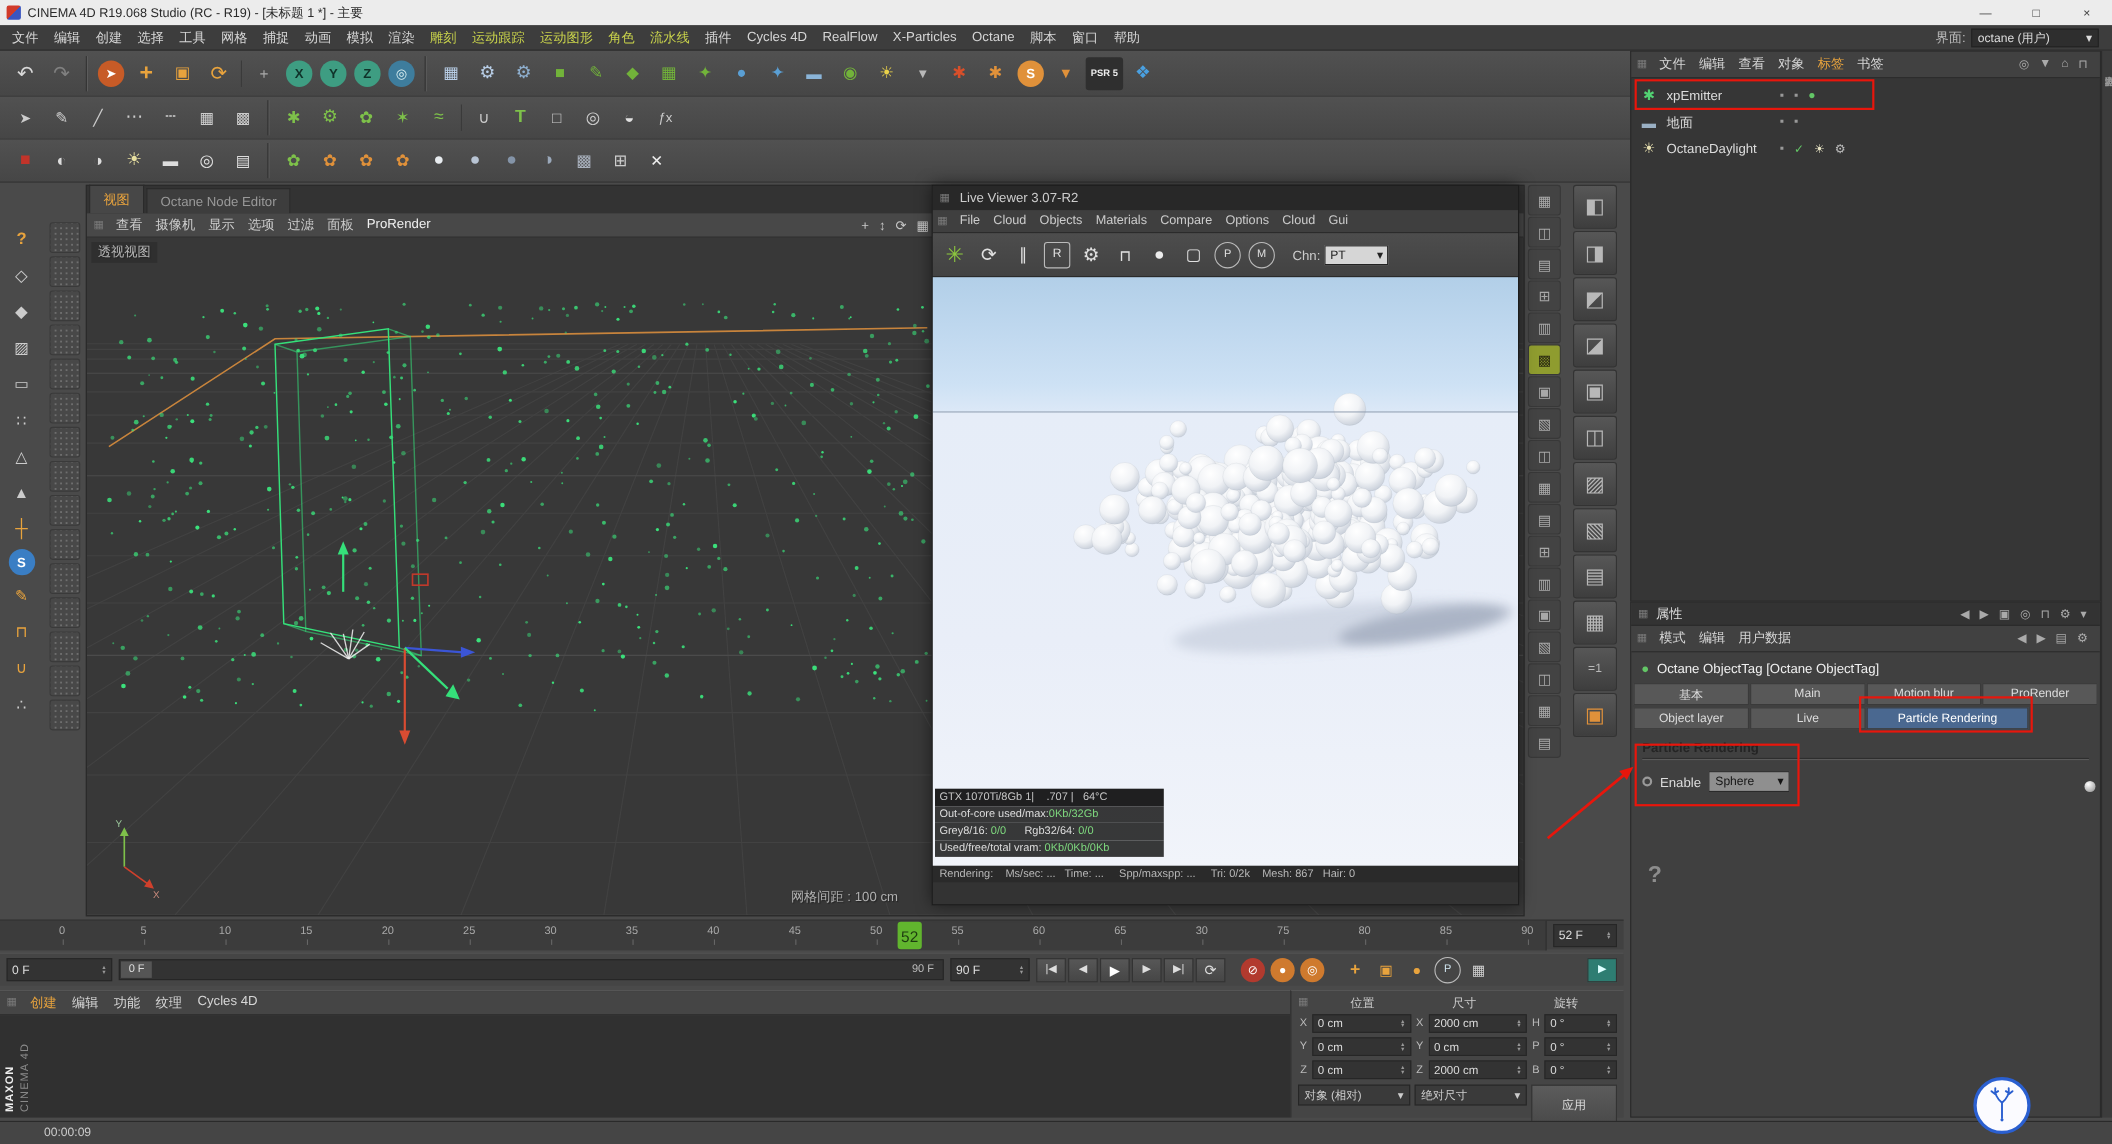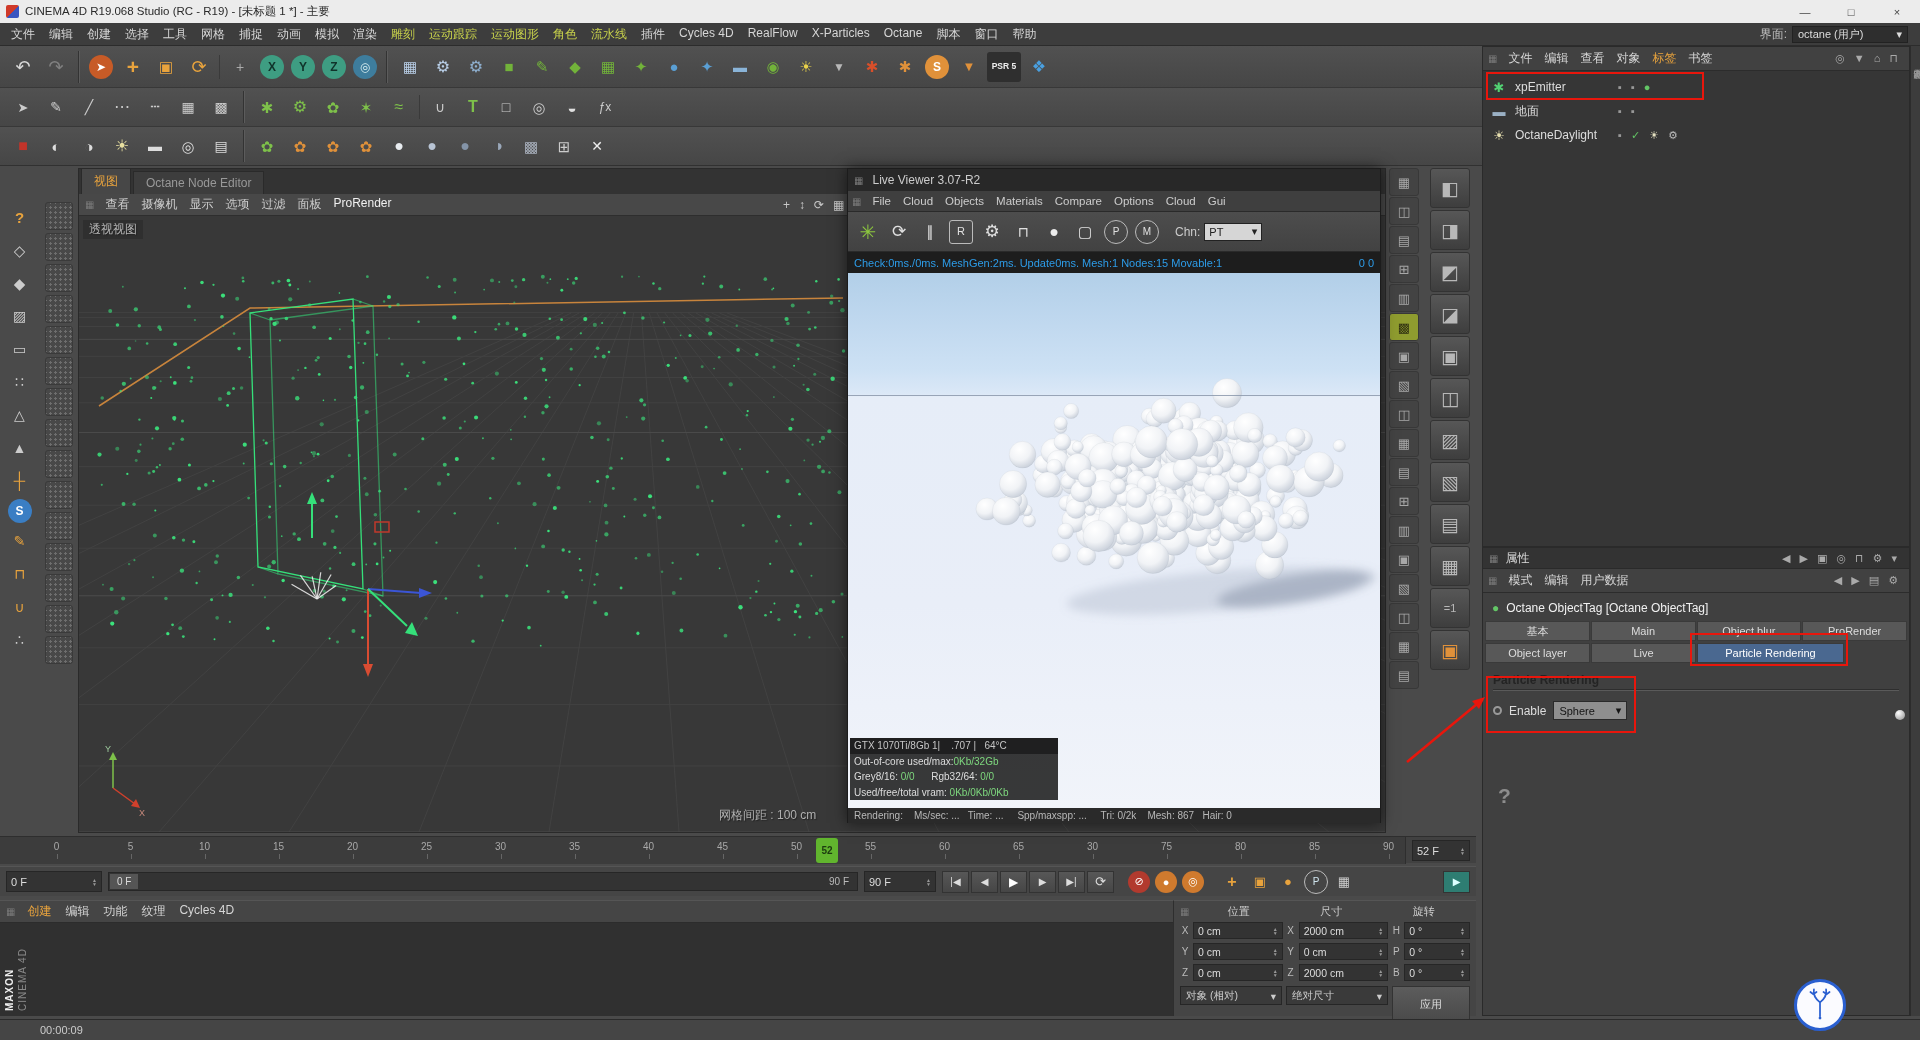--- a/index.html
+++ b/index.html
@@ -102,21 +102,21 @@
 .enable-select{width:74px;height:19px;background:#8f8f8f;color:#141414;border:1px solid #2a2a2a;display:flex;align-items:center;justify-content:space-between;padding:0 5px;font-size:11px}
 .attr-help{position:absolute;left:15px;top:236px;color:#8d8d8d;font-size:21px;font-weight:bold}
 .mini-sphere{position:absolute;right:4px;top:162px;width:10px;height:10px;border-radius:50%;background:radial-gradient(circle at 35% 30%,#fff,#8a8a8a)}
 
 
 #timeline{position:absolute;left:0;top:836px;width:1476px;height:27px;background:#414141;border-top:1px solid #2e2e2e}
 .ruler{position:absolute;left:0;top:0;width:1406px;height:27px;background:#3c3c3c;border-right:1px solid #2e2e2e}
 .ruler-labels{position:absolute;left:49px;right:9px;top:4px;display:flex;justify-content:space-between;color:#a8a8a8;font-size:10px}
 .rlab{position:relative;width:15px;text-align:center}
 .rlab::after{content:"";position:absolute;left:50%;top:13px;height:5px;border-left:1px solid #666}
-.playhead{position:absolute;left:816px;top:1px;width:22px;height:25px;background:#61b52e;border-radius:3px;display:flex;align-items:center;justify-content:center;color:#1d3b10;font-size:10px;font-weight:bold}
+.playhead{position:absolute;left:816px;top:1px;width:22px;height:25px;background:#61b52e;border-radius:3px;display:flex;align-items:center;justify-content:center;color:#1d3b10;font-size:14px;font-weight:normal}
 .spin{background:#333;border:1px solid #262626;display:flex;align-items:center;height:21px;padding:0 4px;color:#ddd;font-size:11px;gap:4px}
 .spin .arrows{margin-left:auto;display:flex;flex-direction:column;font-size:5px;color:#999;line-height:4px}
 .tl-spin{position:absolute;left:1412px;top:3px;width:58px}
 
 
 #transport{position:absolute;left:0;top:866px;width:1476px;height:30px;background:#454545;border-top:1px solid #555;display:flex;align-items:center;gap:6px;padding:0 6px}
 .range-track{width:750px;height:19px;background:#333;border:1px solid #262626;position:relative;flex:none}
 .range-left{position:absolute;left:1px;top:1px;height:15px;background:#555;padding:0 7px;font-size:10px;color:#ddd;display:flex;align-items:center}
 .range-right{position:absolute;right:1px;top:1px;height:15px;padding:0 7px;font-size:10px;color:#bbb;display:flex;align-items:center}
 .tr-btn{width:27px;height:22px;background:linear-gradient(#575757,#464646);border:1px solid #333;display:flex;align-items:center;justify-content:center;color:#ddd;font-size:10px;flex:none}
@@ -957,23 +957,20 @@
           <span class="tbi circ" style="width: 24px; height: 24px; color: rgb(224, 224, 224);">M</span>
         </span>
       <span class="chn">
         <span>Chn:</span>
         <span class="chn-select">
           <span>PT</span>
             <span>▾</span>
         </span>
       </span>
     </div>
-    <div class="lv-stats">
-      <span>Check:0ms./0ms. MeshGen:2ms. Update0ms. Mesh:1 Nodes:15 Movable:1</span><span class="right">0 0</span>
-    </div>
     <div class="lv-render">
       <svg id="lv-svg" width="532" height="535">
           <defs>
             <radialGradient id="sphGrad" cx="38%" cy="30%" r="75%">
               <stop offset="0%" stop-color="#ffffff"></stop>
               <stop offset="55%" stop-color="#f1f3f6"></stop>
               <stop offset="100%" stop-color="#c6cdd8"></stop>
             </radialGradient>
             <filter id="blur1" x="-50%" y="-50%" width="200%" height="200%">
               <feGaussianBlur stdDeviation="5"></feGaussianBlur>
@@ -1411,21 +1408,21 @@
         </span>
     </div>
     <div class="attr-obj">
       <span style="color:#63c666">●</span>
       <span>Octane ObjectTag [Octane ObjectTag]</span>
     </div>
     <div class="attr-tabs row1">
 
     <div class="attr-tab">基本</div>
         <div class="attr-tab">Main</div>
-        <div class="attr-tab">Object blur</div>
+        <div class="attr-tab">Motion blur</div>
         <div class="attr-tab">ProRender</div>
       </div>
     <div class="attr-tabs row2">
 
     <div class="attr-tab">Object layer</div>
         <div class="attr-tab">Live</div>
         <div class="attr-tab sel">Particle Rendering</div>
       </div>
     <div class="attr-section">Particle Rendering</div>
     <div class="attr-enable">

